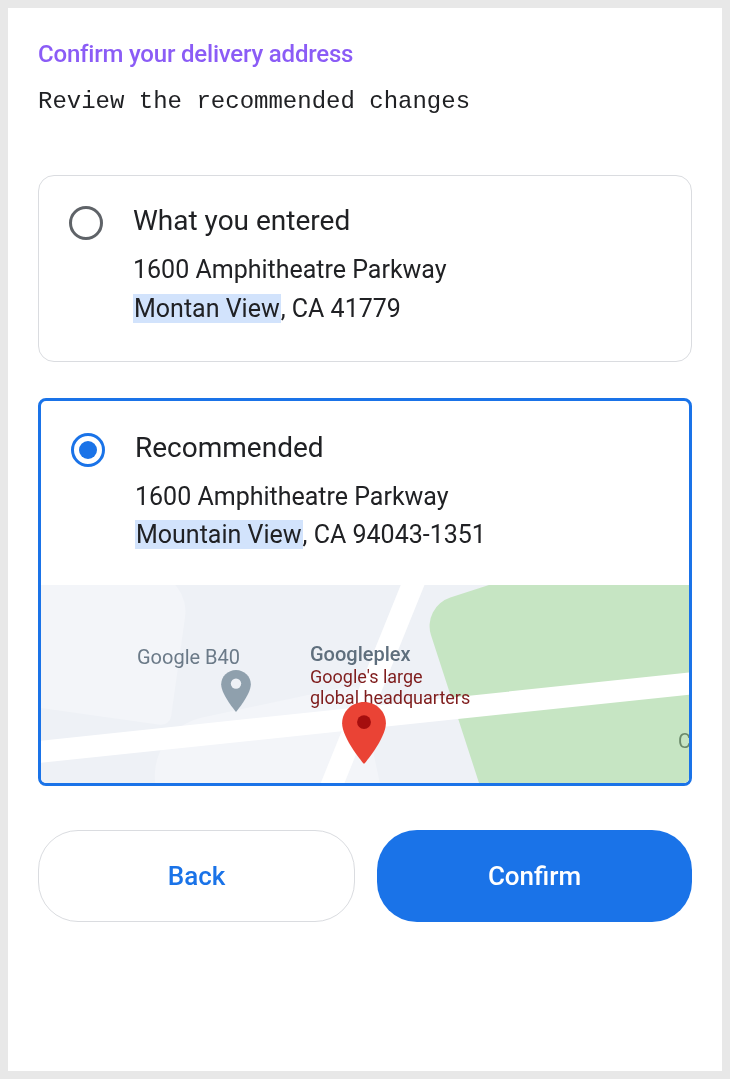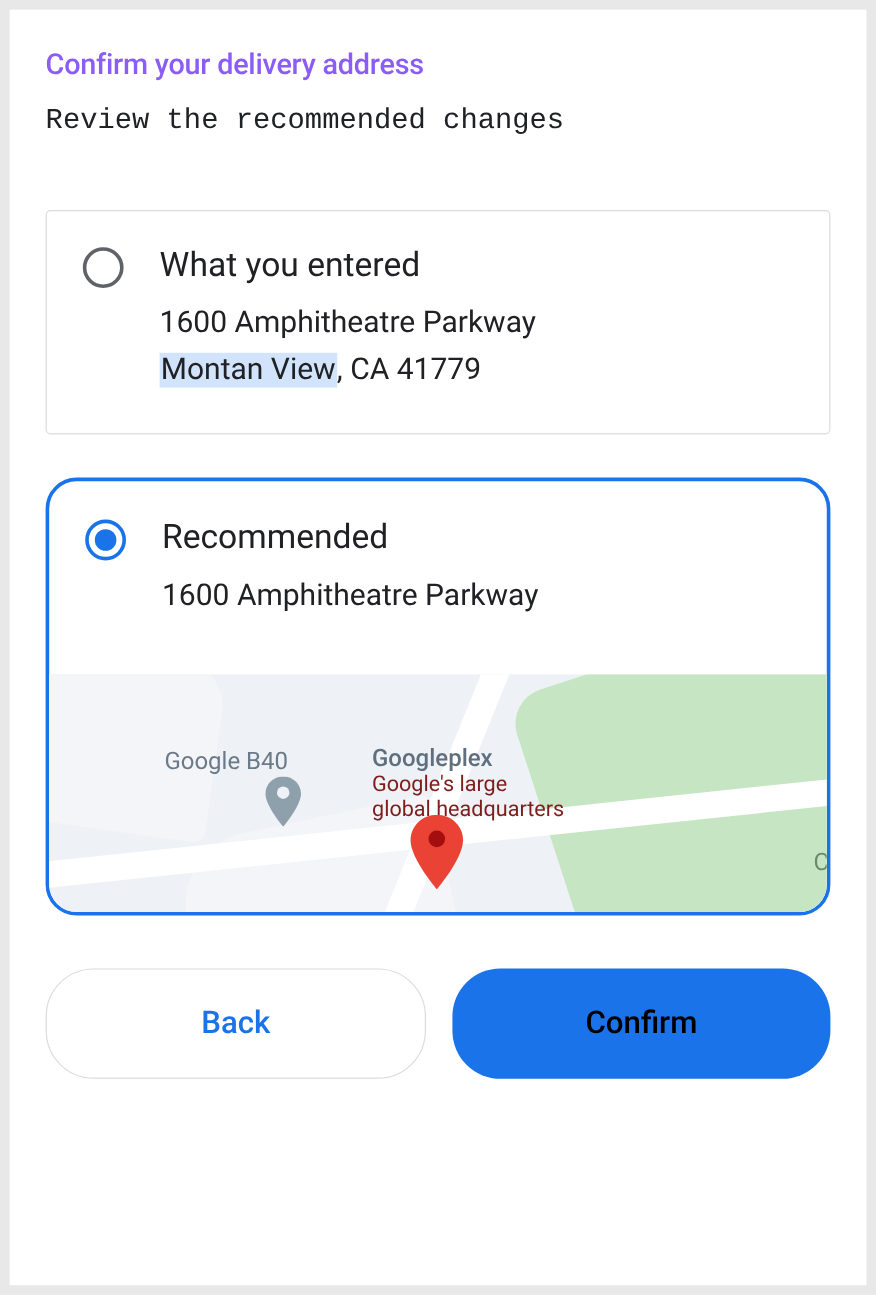--- a/index.html
+++ b/index.html
@@ -26,36 +26,36 @@
     }
     .subtitle {
       font-size: 24px;
       font-weight: 400;
       color: #202124;
       margin-bottom: 60px;
       font-family: Liberation Mono, monospace;
     }
     .option {
       border: 1.5px solid #dadce0;
-      border-radius: 4px;
+      border-radius: 16px;
       padding: 28px 30px 32px 30px;
       display: flex;
       align-items: flex-start;
       gap: 30px;
       margin-bottom: 36px;
       cursor: pointer;
       background: #fff;
     }
     .option.selected {
       border: 3px solid #1a73e8;
-      border-radius: 26px;
+      border-radius: 8px;
       padding: 0;
       overflow: hidden;
       flex-direction: column;
-      gap: 16px;
+      gap: 0;
     }
     .option.selected .option-head {
       display: flex;
       align-items: flex-start;
       gap: 30px;
       padding: 30px 30px 30px 30px;
       width: 100%;
     }
     .radio {
       width: 34px;
@@ -165,21 +165,21 @@
       cursor: pointer;
       font-family: inherit;
     }
     .btn.secondary {
       background: #fff;
       color: #1a73e8;
       border: 1.5px solid #dadce0;
     }
     .btn.primary {
       background: #1a73e8;
-      color: #000000;
+      color: #ffffff;
     }
   </style>
 </head>
 <body>
 
 <div class="card">
   <h1 class="title">Confirm your delivery address</h1>
   <p class="subtitle">Review the recommended changes</p>
 
   <div class="option">
@@ -190,20 +190,21 @@
       <div class="addr-line"><span class="hl">Montan View</span><span>, CA 41779</span></div>
     </div>
   </div>
 
   <div class="option selected">
     <div class="option-head">
       <div class="radio checked"></div>
       <div class="option-body">
         <div class="option-title">Recommended</div>
         <div class="addr-line">1600 Amphitheatre Parkway</div>
+        <div class="addr-line"><span class="hl">Mountain View</span><span>, CA 94043-1351</span></div>
       </div>
     </div>
 
     <div class="map">
       <div class="park"></div>
       <div class="bld a"></div>
       <div class="bld b"></div>
       <div class="bld c"></div>
       <div class="road r1"></div>
       <div class="road r2"></div>

